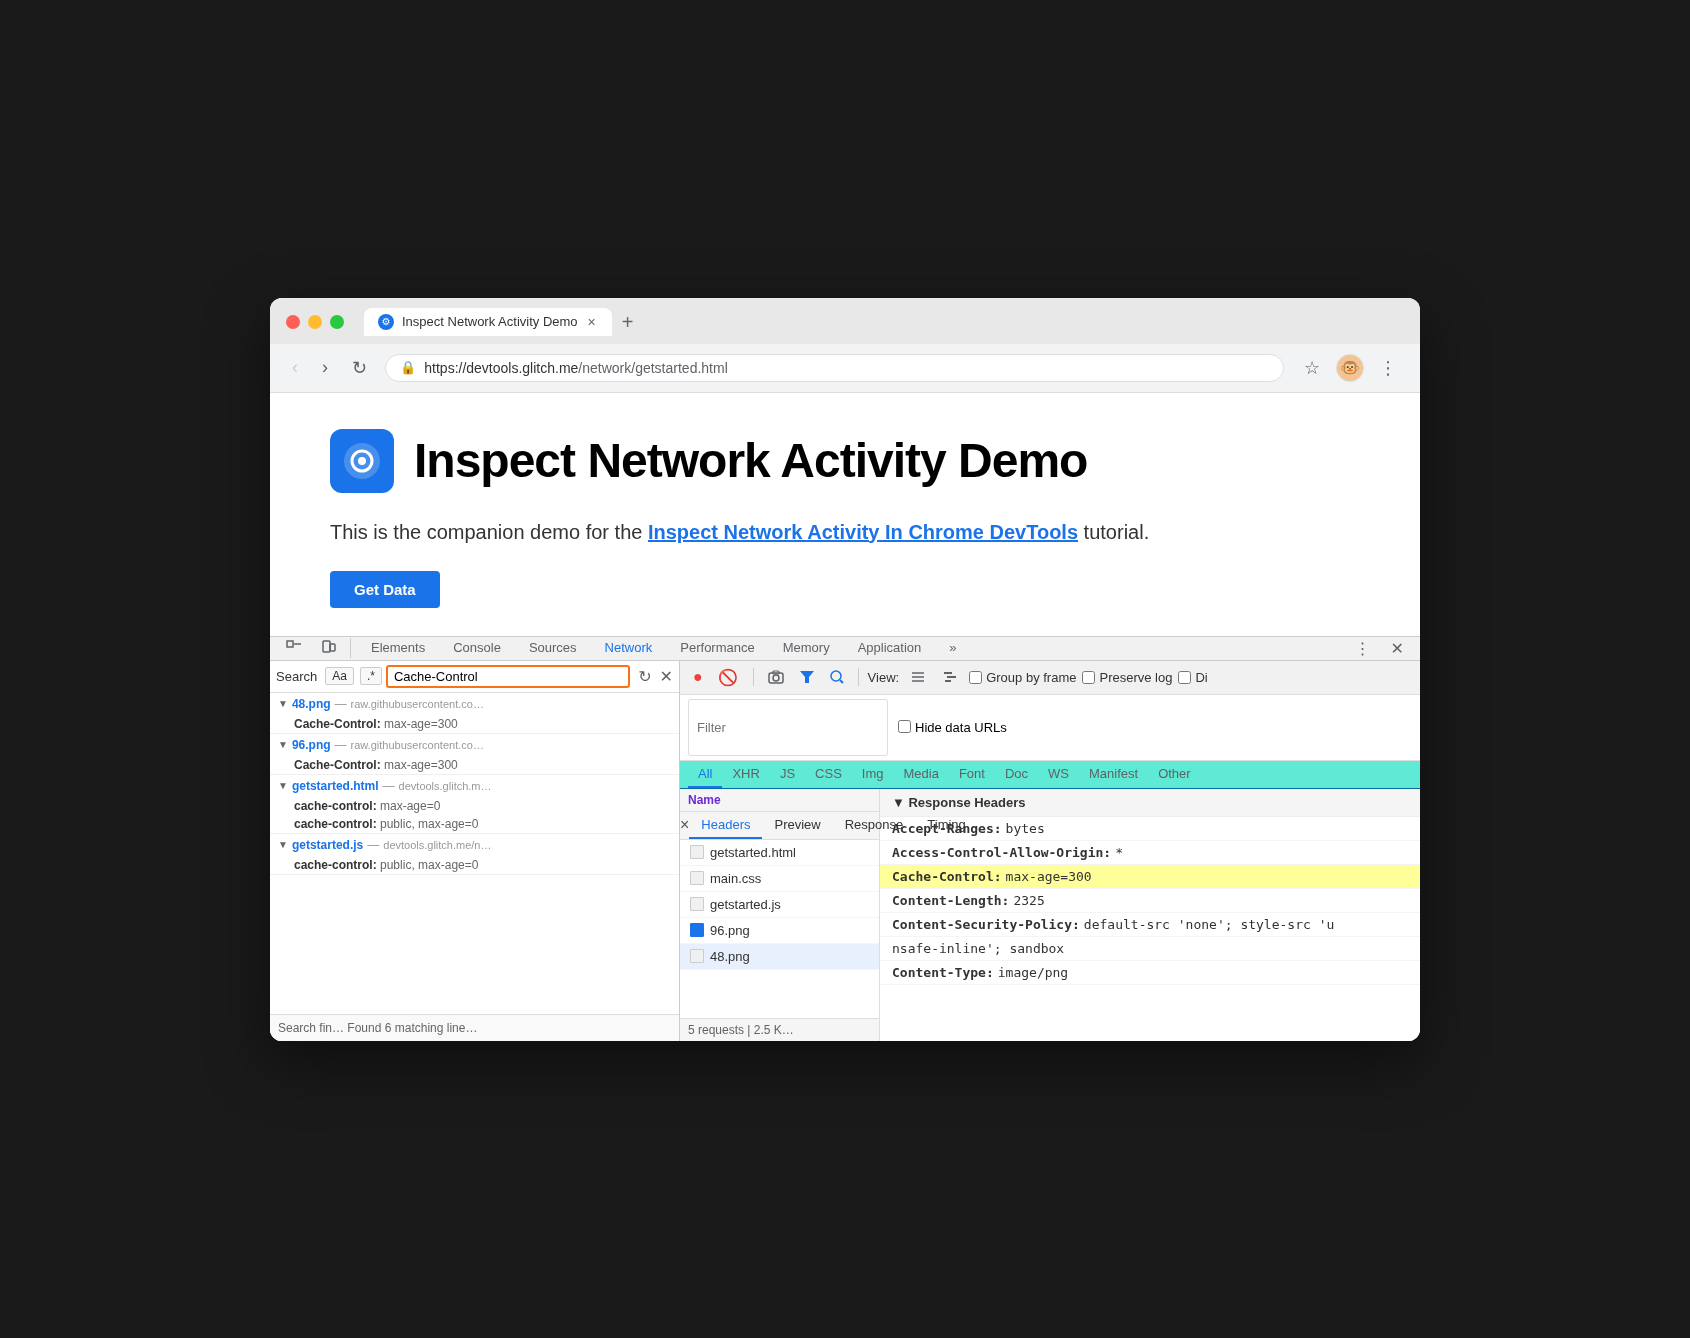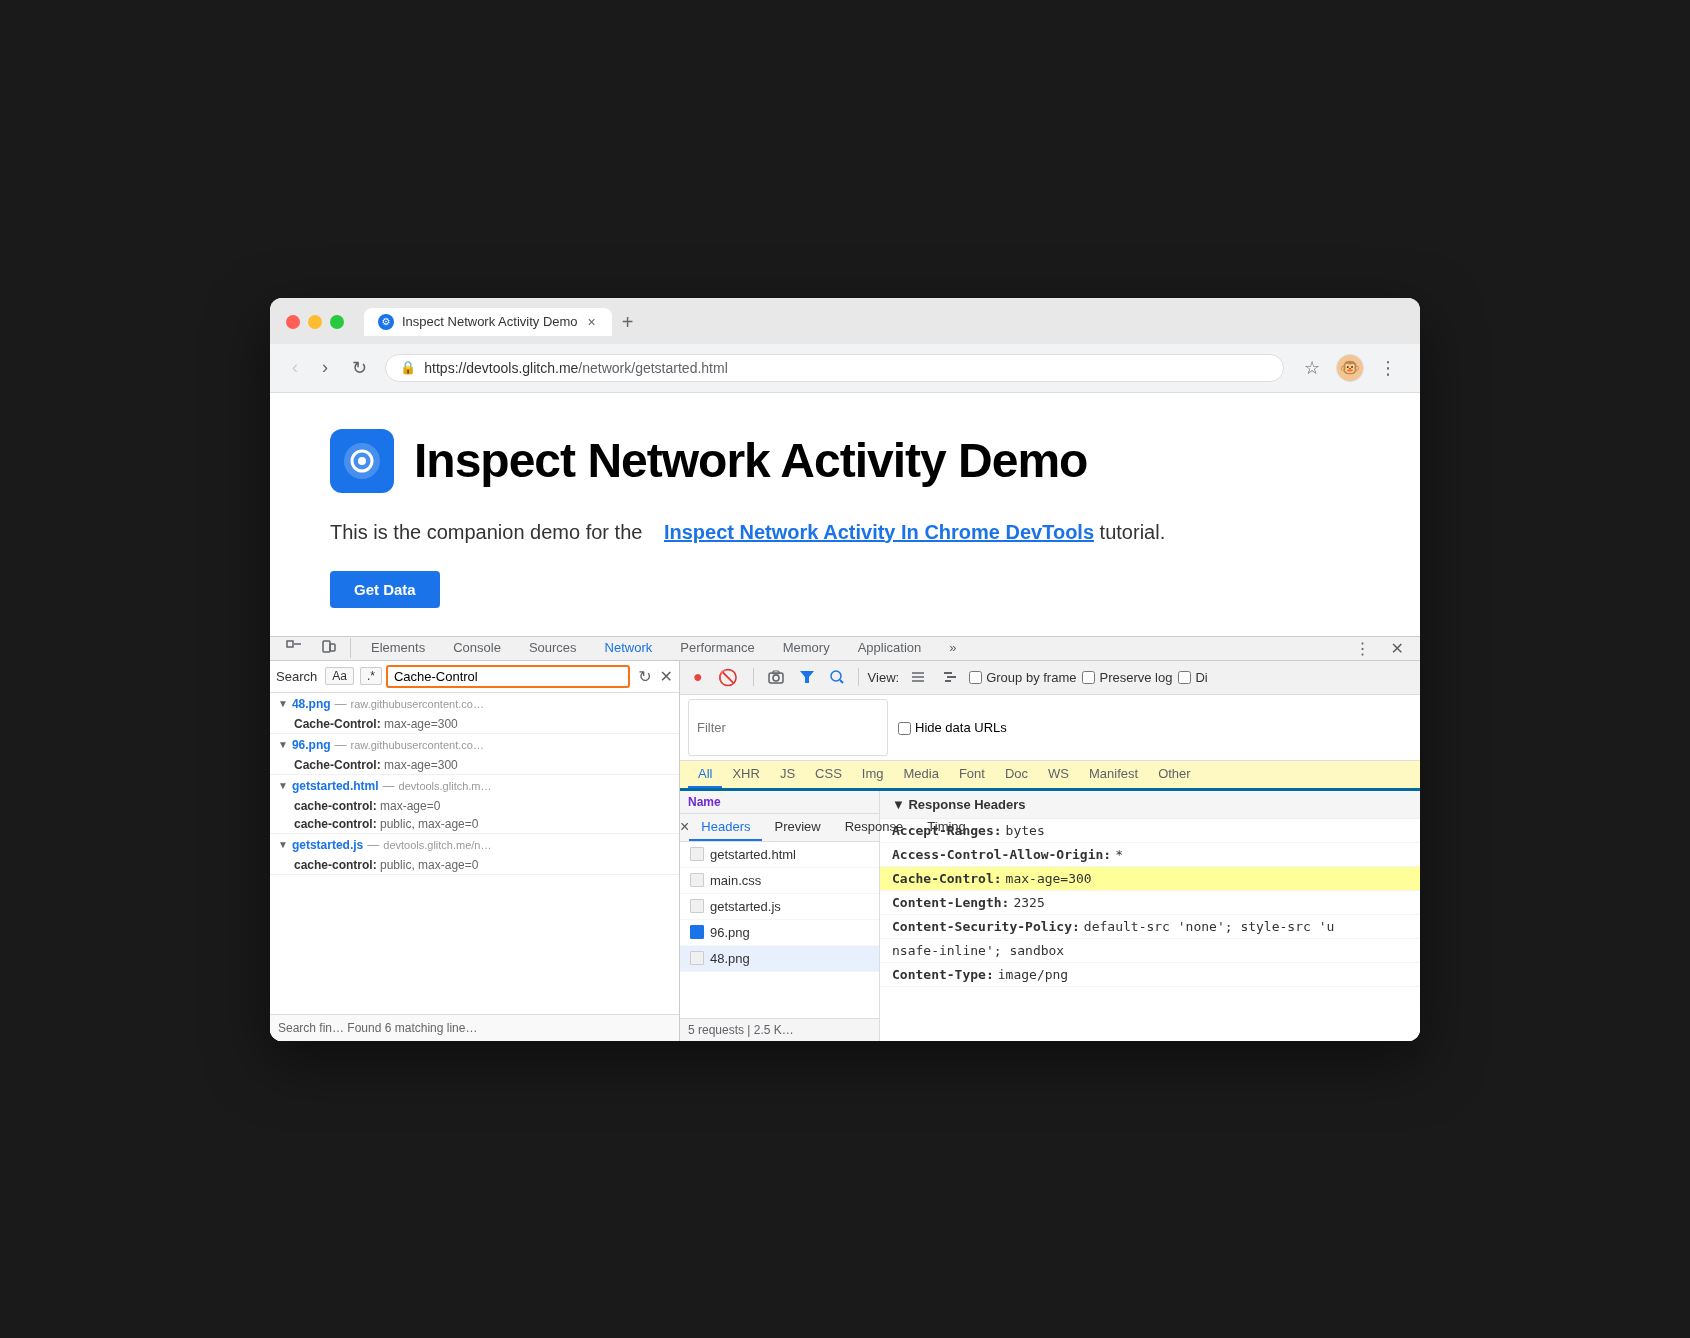--- a/index.html
+++ b/index.html
@@ -181,21 +181,20 @@
     .page-subtitle {
       font-size: 20px;
       color: #333;
       margin-bottom: 24px;
       line-height: 1.5;
     }
     .page-subtitle a {
       color: #1a73e8;
       text-decoration: underline;
       font-weight: 600;
-      margin-left: 16px;
     }
     .get-data-btn {
       background: #1a73e8;
       color: #fff;
       border: none;
       border-radius: 4px;
       padding: 10px 24px;
       font-size: 15px;
       font-weight: 600;
       cursor: pointer;
@@ -385,28 +384,28 @@
       gap: 10px;
       background: #fff;
     }
     .filter-input {
       border: 1px solid #ddd;
       border-radius: 3px;
       padding: 20px 8px;
       font-size: 13px;
       width: 200px;
     }
-    .filter-check { display: flex; align-items: flex-end; gap: 4px; font-size: 13px; cursor: pointer; }
+    .filter-check { display: flex; align-items: flex-start; gap: 4px; font-size: 13px; cursor: pointer; }
     
     .type-filter {
       display: flex;
       align-items: center;
       padding: 0 8px;
-      border-bottom: 3px solid #0369a1;
-      background: #fef9c3;
+      border-bottom: 1px solid #0369a1;
+      background: #5eead4;
     }
     .type-tab {
       padding: 5px 10px;
       font-size: 13px;
       cursor: pointer;
       color: #5f6368;
       border-bottom: 2px solid transparent;
     }
     .type-tab.active {
       color: #1a73e8;

